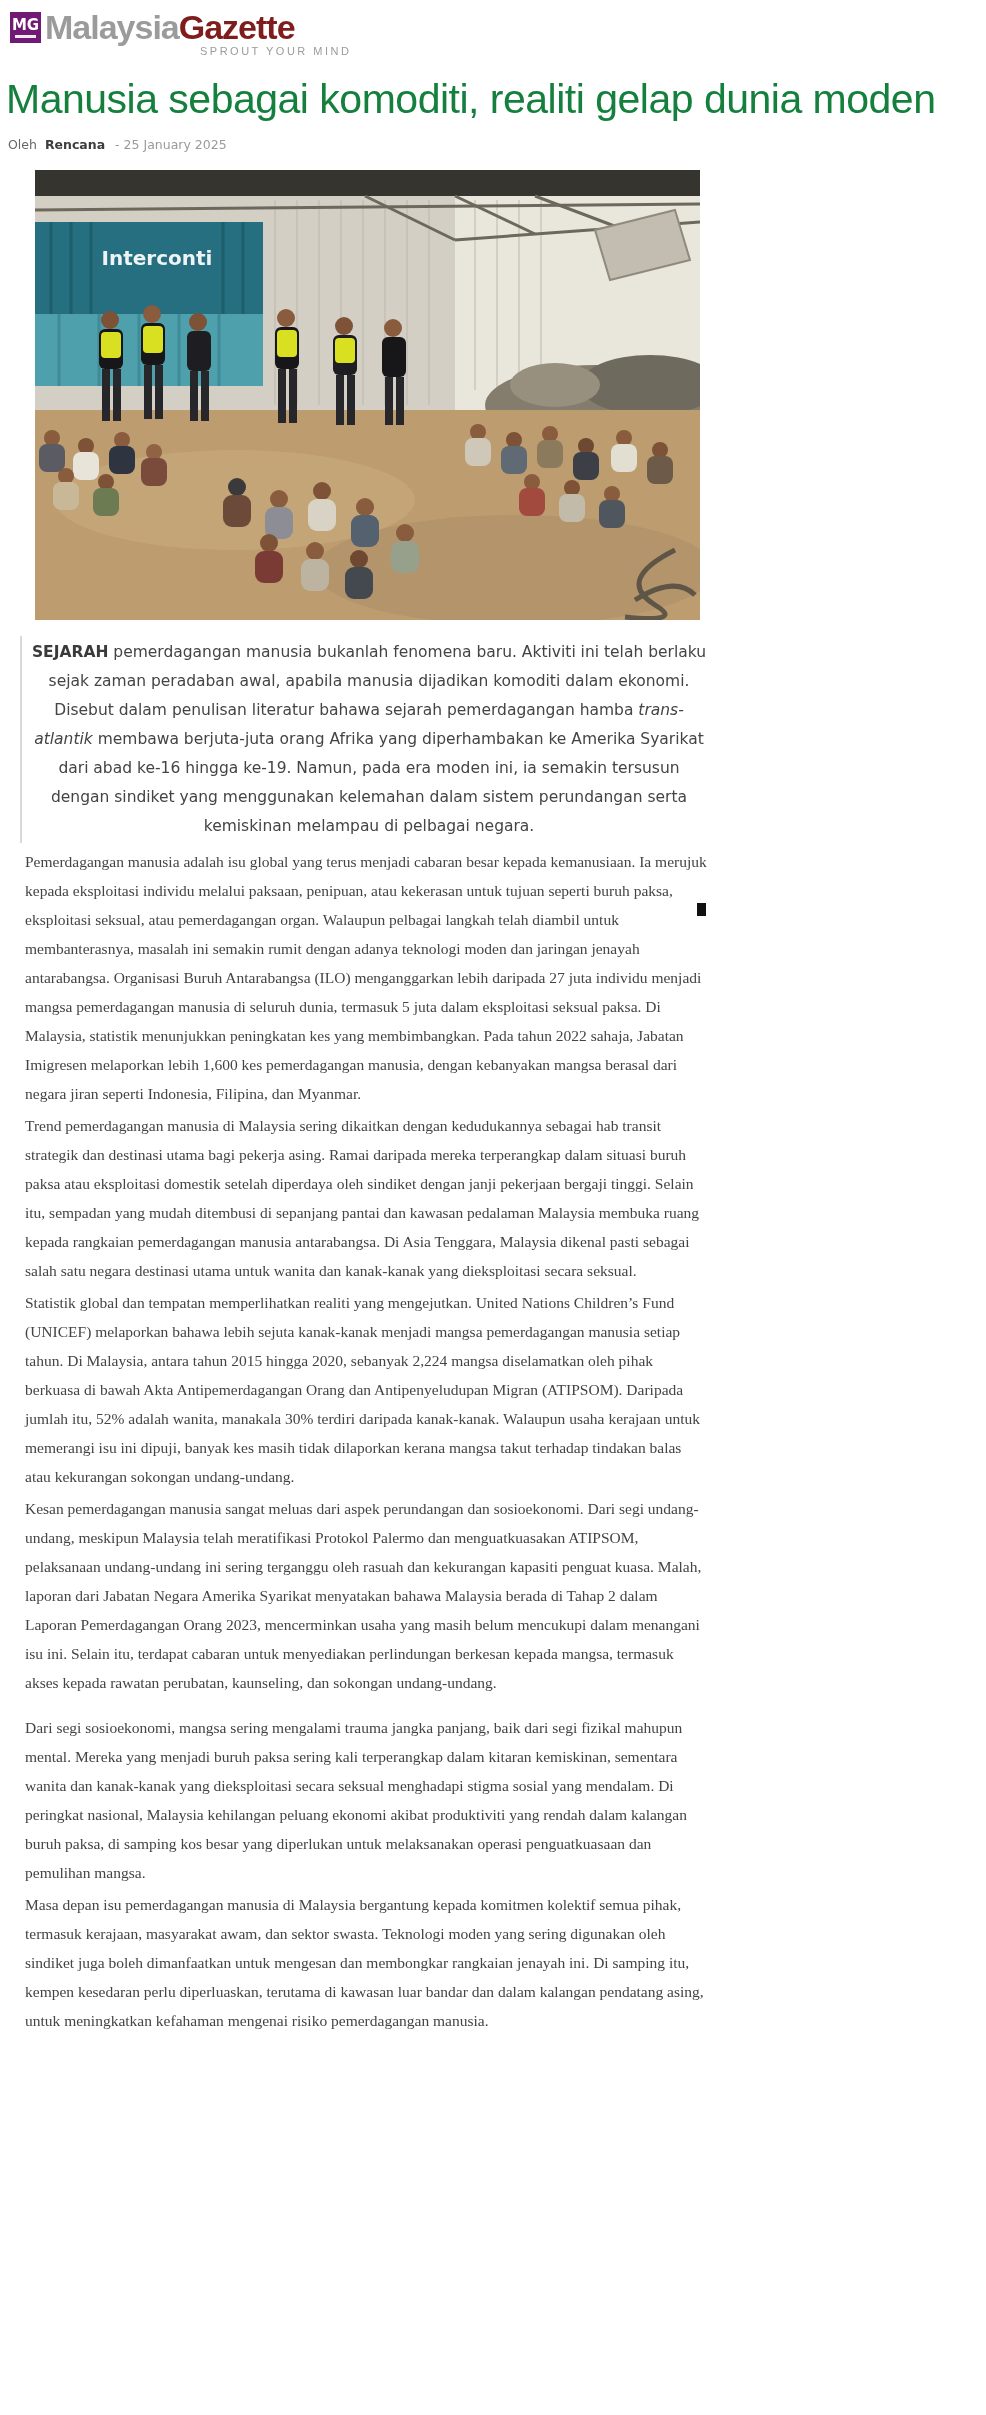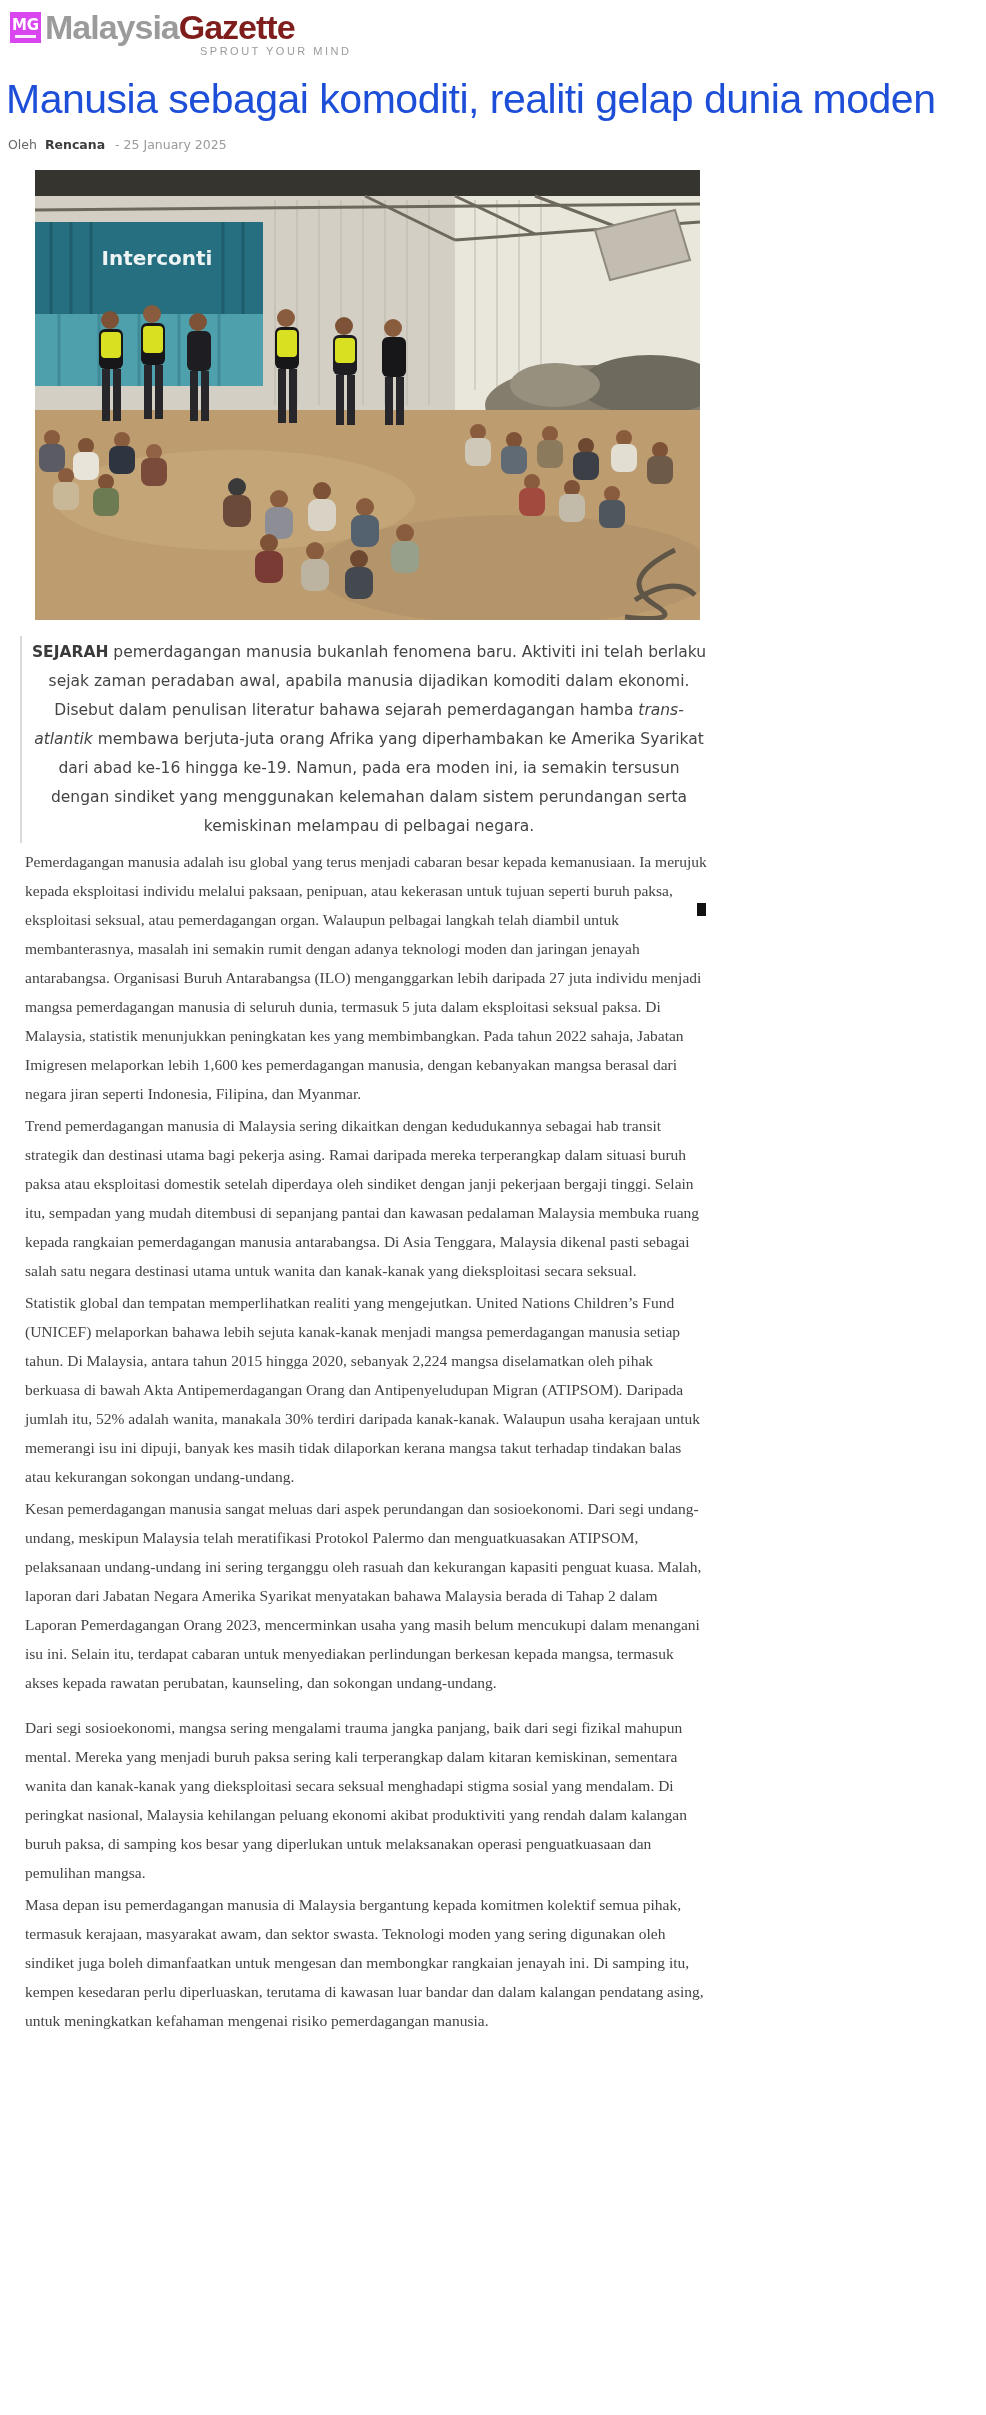--- a/index.html
+++ b/index.html
@@ -2,33 +2,33 @@
 <html><head>
 <meta charset="utf-8">
 <style>
   html,body{margin:0;padding:0;background:#ffffff;}
   body{width:986px;font-family:"DejaVu Sans","Liberation Sans",sans-serif;color:#464646;}
   .page{position:relative;width:986px;min-height:2415px;background:#fff;}
 
   
   .site-header{padding:10px 0 0 10px;}
   .logo-row{display:flex;align-items:flex-start;}
-  .mg-box{width:31px;height:31px;background:#d946ef;color:#fff;display:flex;flex-direction:column;
+  .mg-box{width:31px;height:31px;background:#701a75;color:#fff;display:flex;flex-direction:column;
           align-items:center;justify-content:center;margin:2px 4px 0 0;}
   .mg-box .mg{font-weight:bold;font-size:15px;line-height:15px;letter-spacing:0;}
   .mg-box .mg-bar{width:21px;height:3px;background:#ffffff;margin-top:2px;opacity:.9;}
   .wordmark{font-family:"Liberation Sans",sans-serif;font-weight:bold;font-size:34px;line-height:34px;letter-spacing:-1px;}
   .wm-gray{color:#9b9b9b;}
   .wm-red{color:#7f1d1d;}
   .tagline{font-family:"Liberation Sans",sans-serif;font-size:11px;color:#9b9b9b;letter-spacing:2.5px;
            margin:1px 0 0 155px;}
 
   
   .article-title{font-family:"Liberation Sans","DejaVu Sans",sans-serif;font-weight:400;
-                 font-size:41px;line-height:56px;color:#1d4ed8;letter-spacing:-.5px;
+                 font-size:41px;line-height:56px;color:#15803d;letter-spacing:-.5px;
                  margin:14px 20px 10px 6px;}
   .byline{font-size:12.5px;color:#9a9a9a;margin:6px 0 18px 8px;}
   .byline .prefix{color:#666;}
   .byline .author{color:#3d3d3d;font-weight:bold;margin:0 6px 0 4px;}
   .byline .date{color:#9a9a9a;}
 
   
   figure{margin:0 0 4px 35px;width:750px;}
   .photo-frame{width:665px;height:450px;display:block;}
   figcaption{font-size:14.5px;font-style:italic;color:#4a4a4a;line-height:24px;

